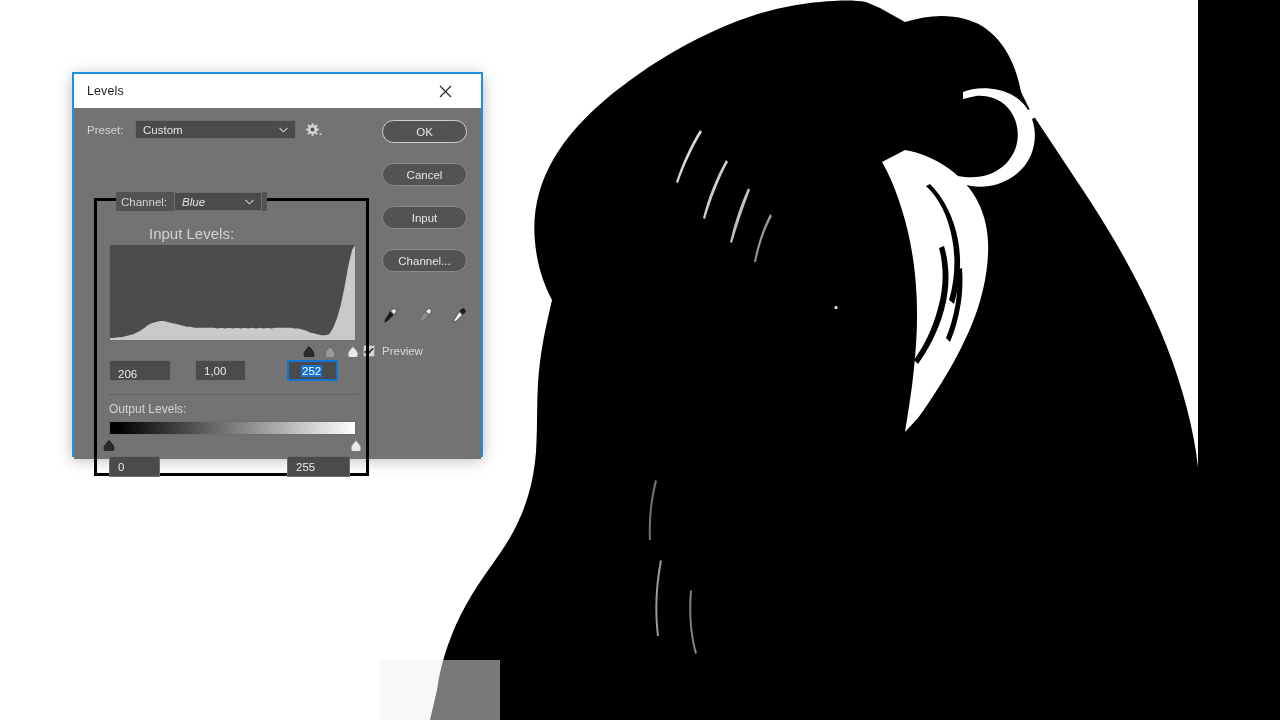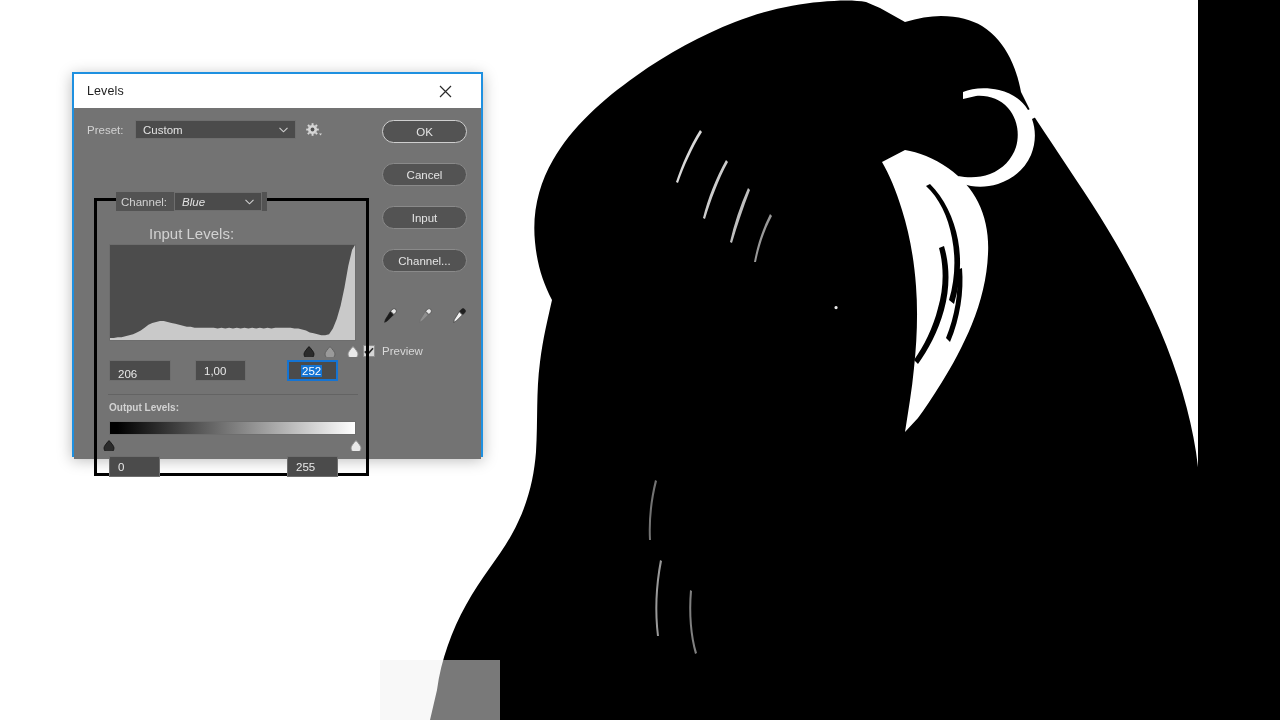--- a/index.html
+++ b/index.html
@@ -229,21 +229,21 @@
   .divider {
     position: absolute;
     left: 11px; top: 193px;
     width: 250px;
     border-top: 1px solid #636363;
   }
 
   .output-label {
     position: absolute;
     left: 12px; top: 201px;
-    color: #d2d2d2; font-size: 10px; font-weight: bold;
+    color: #d2d2d2; font-size: 12px;
   }
 
   .gradbar {
     position: absolute;
     left: 12px; top: 220px;
     width: 247px; height: 14px;
     background: linear-gradient(to right, #000000 0%, #000000 3%, #ffffff 100%);
     border: 1px solid #6d6d6d;
     box-sizing: border-box;
   }
@@ -252,21 +252,21 @@
     left: 6px; top: 235px;
     width: 259px; height: 14px;
   }
 
   .out-fields {
     position: absolute;
     left: 12px; top: 255px;
     width: 249px; height: 21px;
   }
   #out-black { left: 0; width: 51px; }
-  #out-white { left: 178px; width: 51px; align-items: center; }
+  #out-white { left: 178px; width: 63px; align-items: center; }
 </style>
 </head>
 <body>
 
 <div id="stage">
 
   <div id="photo">
     <svg viewBox="0 0 1280 720" xmlns="http://www.w3.org/2000/svg" aria-hidden="true">
       <rect x="0" y="0" width="1280" height="720" fill="#ffffff"></rect>
 

